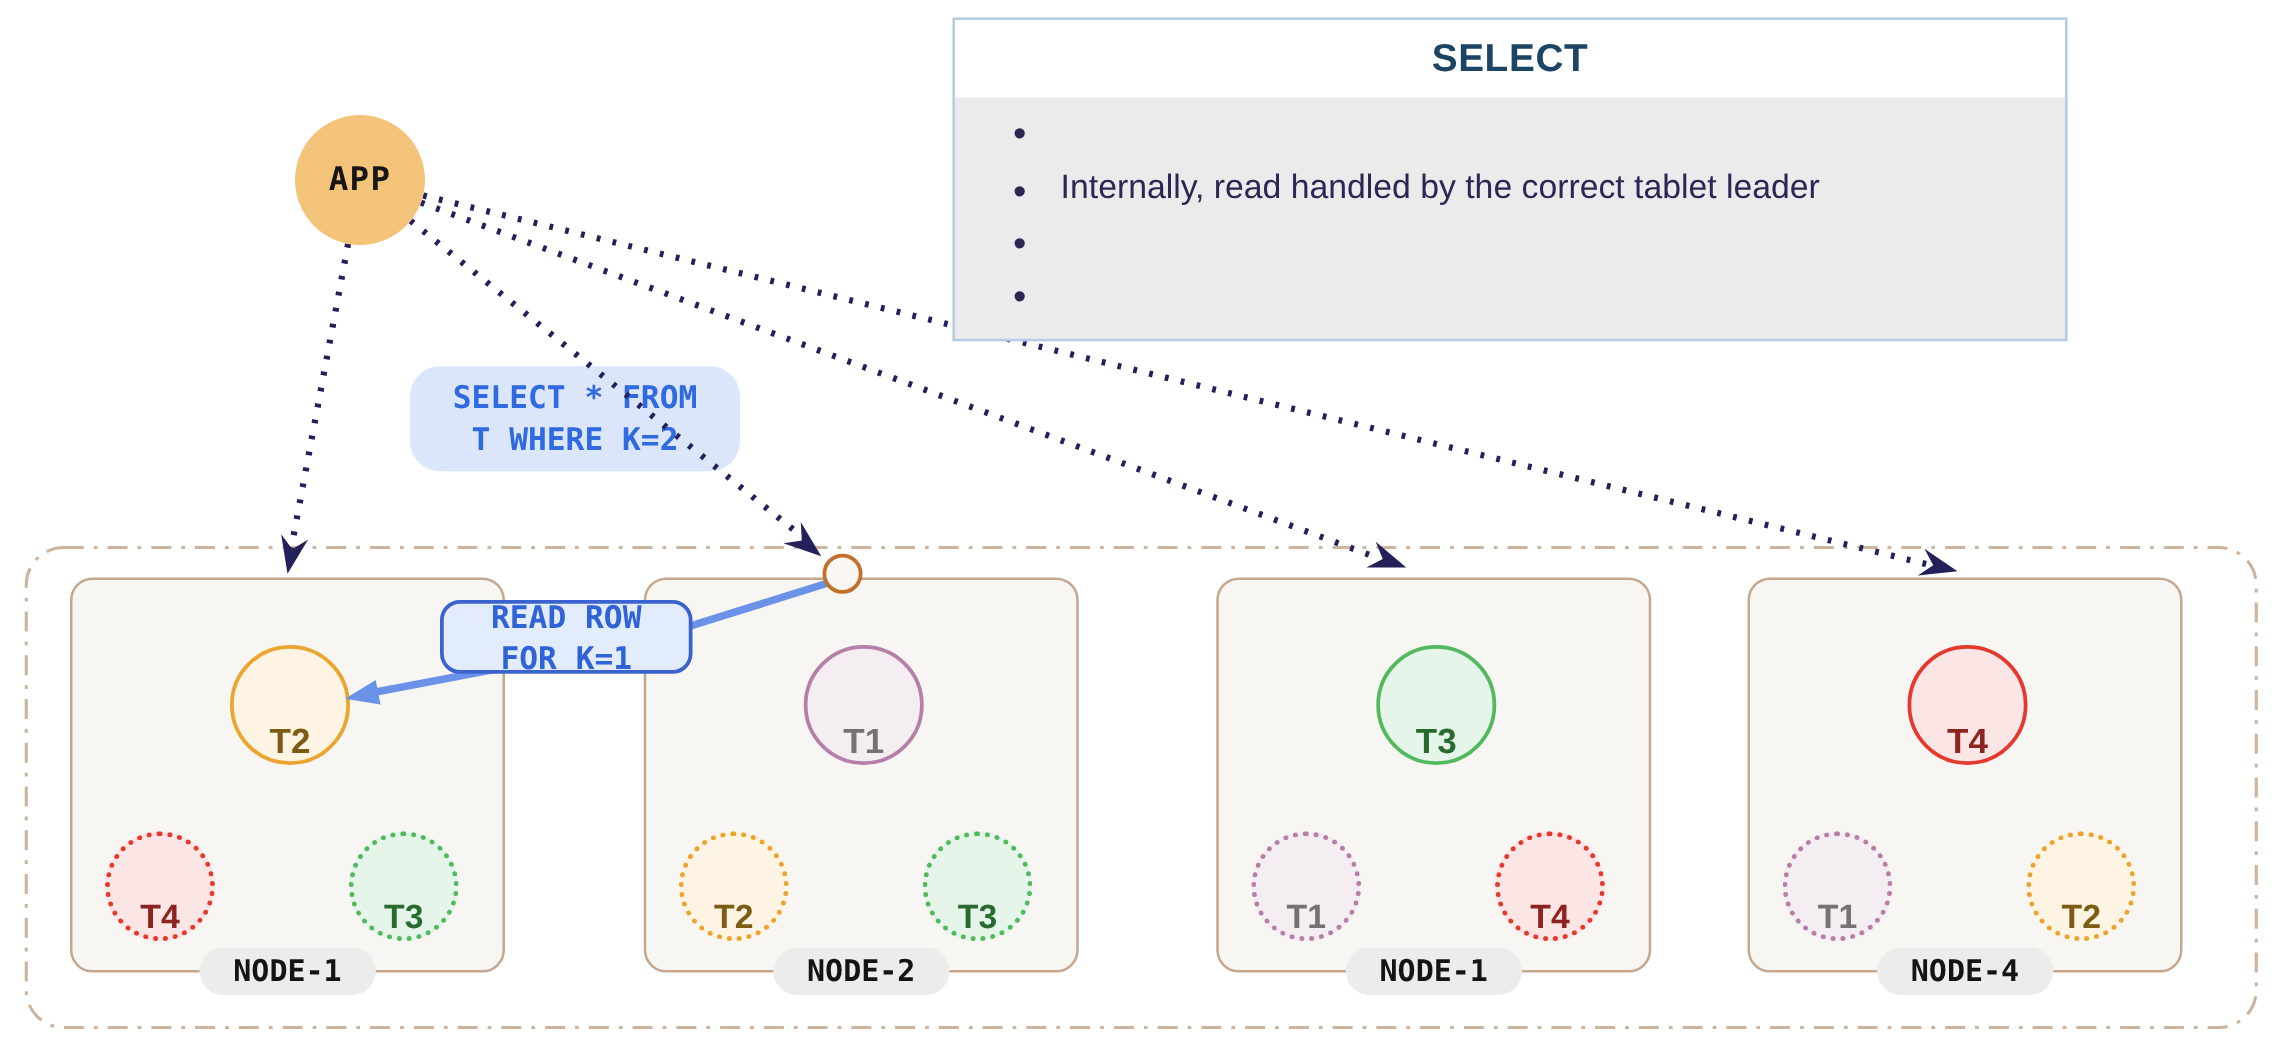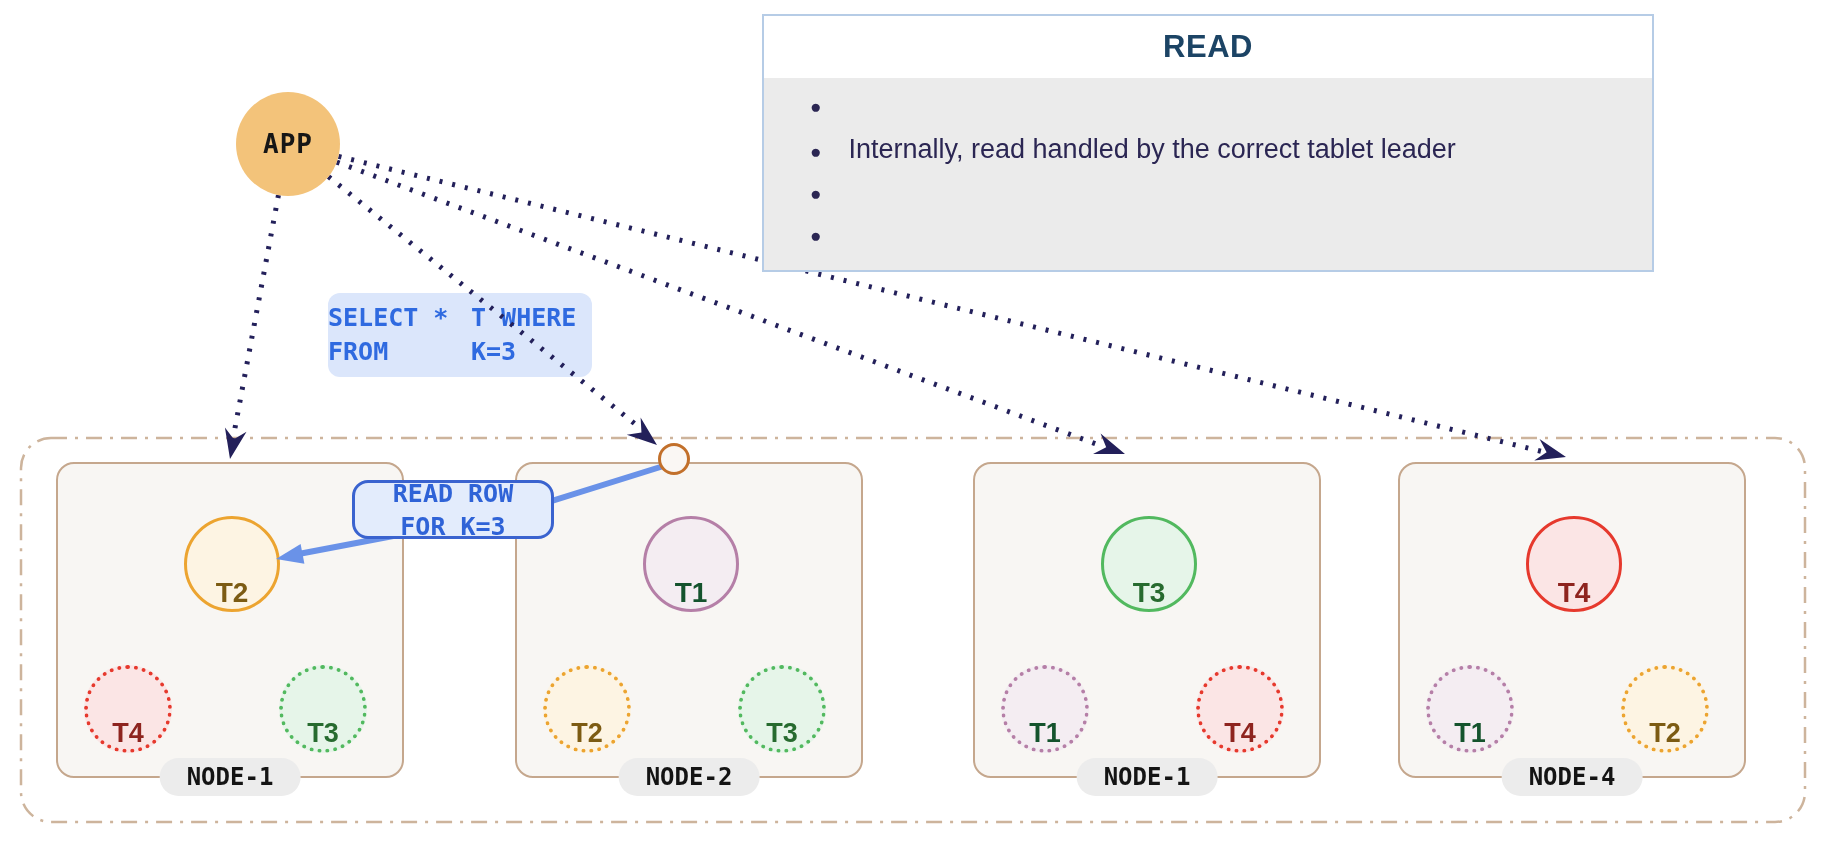--- a/index.html
+++ b/index.html
@@ -14,39 +14,39 @@
         background:#ececec;border-radius:22px;padding:5px 27px;white-space:nowrap;
         font-family:"DejaVu Sans Mono",monospace;font-weight:bold;font-size:24px;color:#141414;}
   .tablet{position:absolute;border-radius:50%;display:flex;align-items:flex-end;justify-content:center;
         box-sizing:border-box;font-family:Liberation Sans, sans-serif;font-weight:bold;}
   .leader{width:96px;height:96px;border-style:solid;border-width:3px;font-size:28px;left:126px;top:52px;}
   .follower{width:88px;height:88px;border-style:dotted;border-width:4px;font-size:27px;top:201px;}
   .f-left{left:26px;} .f-right{left:221px;}
   .t-orange{border-color:#eca430;background:#fdf4e3;color:#7c5b13;}
   .t-red{border-color:#e6392d;background:#fbe5e5;color:#8e241f;}
   .t-green{border-color:#52b95f;background:#e6f5e9;color:#276b2f;}
-  .t-purple{border-color:#b57fa7;background:#f4edf2;color:#14532d;}
+  .t-purple{border-color:#b57fa7;background:#f4edf2;color:#737373;}
 
   
   .app{position:absolute;left:236px;top:92px;width:104px;height:104px;border-radius:50%;
        background:#f3c37a;display:flex;align-items:center;justify-content:center;
        font-family:"DejaVu Sans Mono",monospace;font-weight:bold;font-size:26px;color:#161616;letter-spacing:1px;}
 
   
   .reads{position:absolute;left:762px;top:14px;width:892px;border:2px solid #b6cce6;
          background:#ebebeb;box-sizing:border-box;}
   .reads-header{background:#ffffff;height:62px;display:flex;align-items:center;justify-content:center;
          font-weight:700;font-size:31px;color:#1c4465;letter-spacing:0.5px;}
   .reads-body{padding:8px 16px 13px 46px;}
   .reads-item{display:flex;align-items:baseline;font-size:27px;color:#2b2653;line-height:42px;}
   .reads-bullet{font-size:19px;margin-right:27px;flex:0 0 auto;color:#2b2653;}
 
   
-  .sql{position:absolute;left:328px;top:293px;width:264px;height:84px;background:#dbe6fb;border-radius:12px;
-       display:flex;flex-direction:row;align-items:center;justify-content:center;
+  .sql{position:absolute;left:328px;top:293px;width:264px;height:84px;background:#dbe6fb;border-radius:24px;
+       display:flex;flex-direction:column;align-items:center;justify-content:center;
        font-family:"DejaVu Sans Mono",monospace;font-weight:bold;font-size:25px;color:#2f6ae0;line-height:34px;}
   .readrow{position:absolute;left:352px;top:480px;width:202px;height:59px;background:#e3ecfc;
        border:3px solid #3a63cf;border-radius:16px;box-sizing:border-box;
        display:flex;flex-direction:column;align-items:center;justify-content:center;
        font-family:"DejaVu Sans Mono",monospace;font-weight:bold;font-size:25px;color:#2f63d7;line-height:33px;}
 
   
   .hop-circle{position:absolute;left:658px;top:443px;width:32px;height:32px;border-radius:50%;
        border:3px solid #c2702b;background:#faf7f4;box-sizing:border-box;}
 </style>
@@ -106,21 +106,21 @@
       <span>T1</span>
       </div>
     <div class="tablet follower f-right t-orange">
       <span>T2</span>
       </div>
     <div class="node-pill">NODE-4</div>
   </div>
 
   <div class="sql">
     <span>SELECT * FROM</span>
-    <span>T WHERE K=3</span>
+    <span>T WHERE K=2</span>
   </div>
 
   <svg class="layer" width="1832" height="847">
 
     <g stroke="#23205a" stroke-width="5" stroke-dasharray="3 10" fill="none">
       <line x1="288" y1="144" x2="232" y2="444"></line>
       <line x1="288" y1="144" x2="640" y2="428"></line>
       <line x1="288" y1="144" x2="1104" y2="447"></line>
       <line x1="288" y1="144" x2="1544" y2="452"></line>
     </g>
@@ -147,25 +147,25 @@
       <g transform="translate(276,559) rotate(169)">
           <path d="M0,0 L-27,-10 L-27,10 Z"></path>
         </g>
     </g>
   </svg>
 
   <div class="hop-circle"></div>
 
   <div class="readrow">
     <span>READ ROW</span>
-    <span>FOR K=3</span>
+    <span>FOR K=1</span>
   </div>
 
   <div class="reads">
-    <div class="reads-header">READ</div>
+    <div class="reads-header">SELECT</div>
     <div class="reads-body">
       <div class="reads-item">
         <span class="reads-bullet">●</span>
         </div>
       <div class="reads-item">
         <span class="reads-bullet">●</span>
         <span>Internally, read handled by the correct tablet leader</span>
         </div>
       <div class="reads-item">
         <span class="reads-bullet">●</span>

